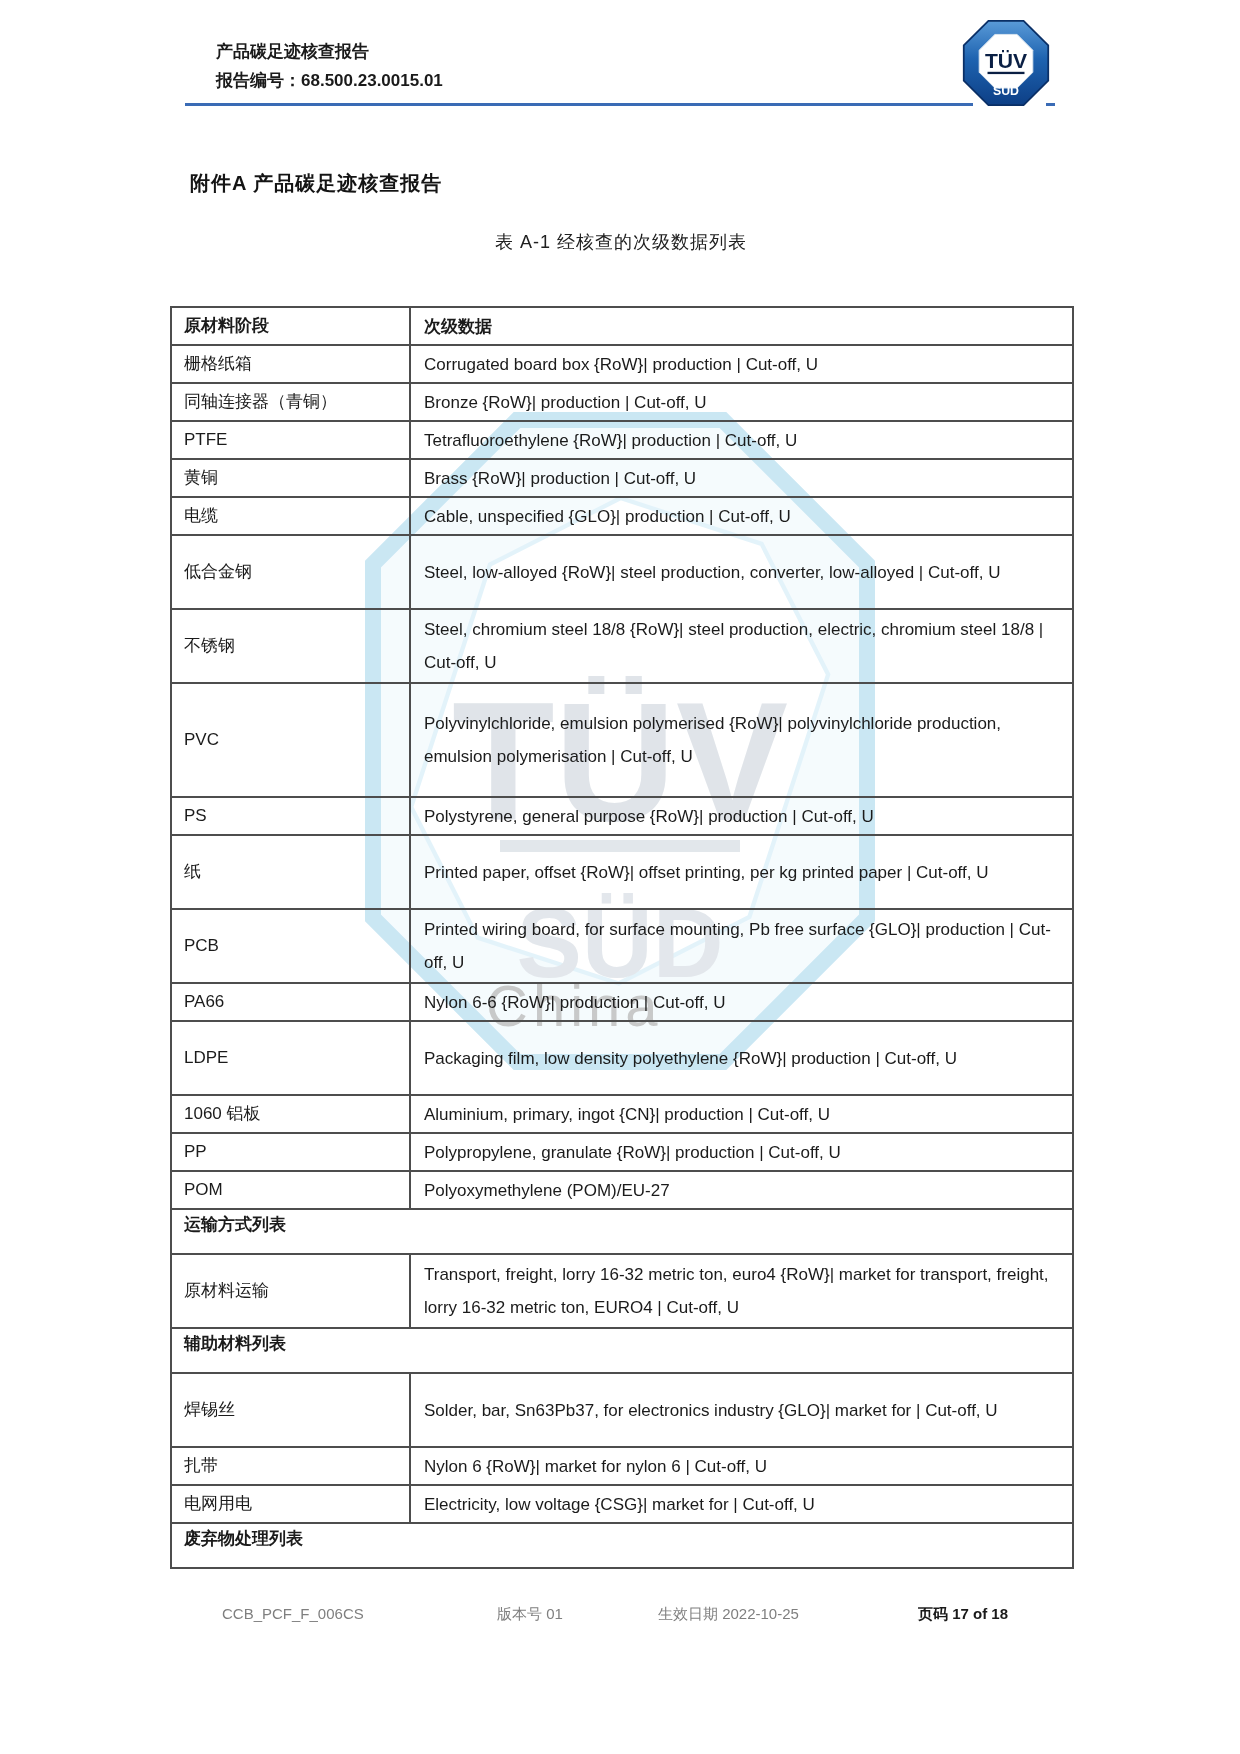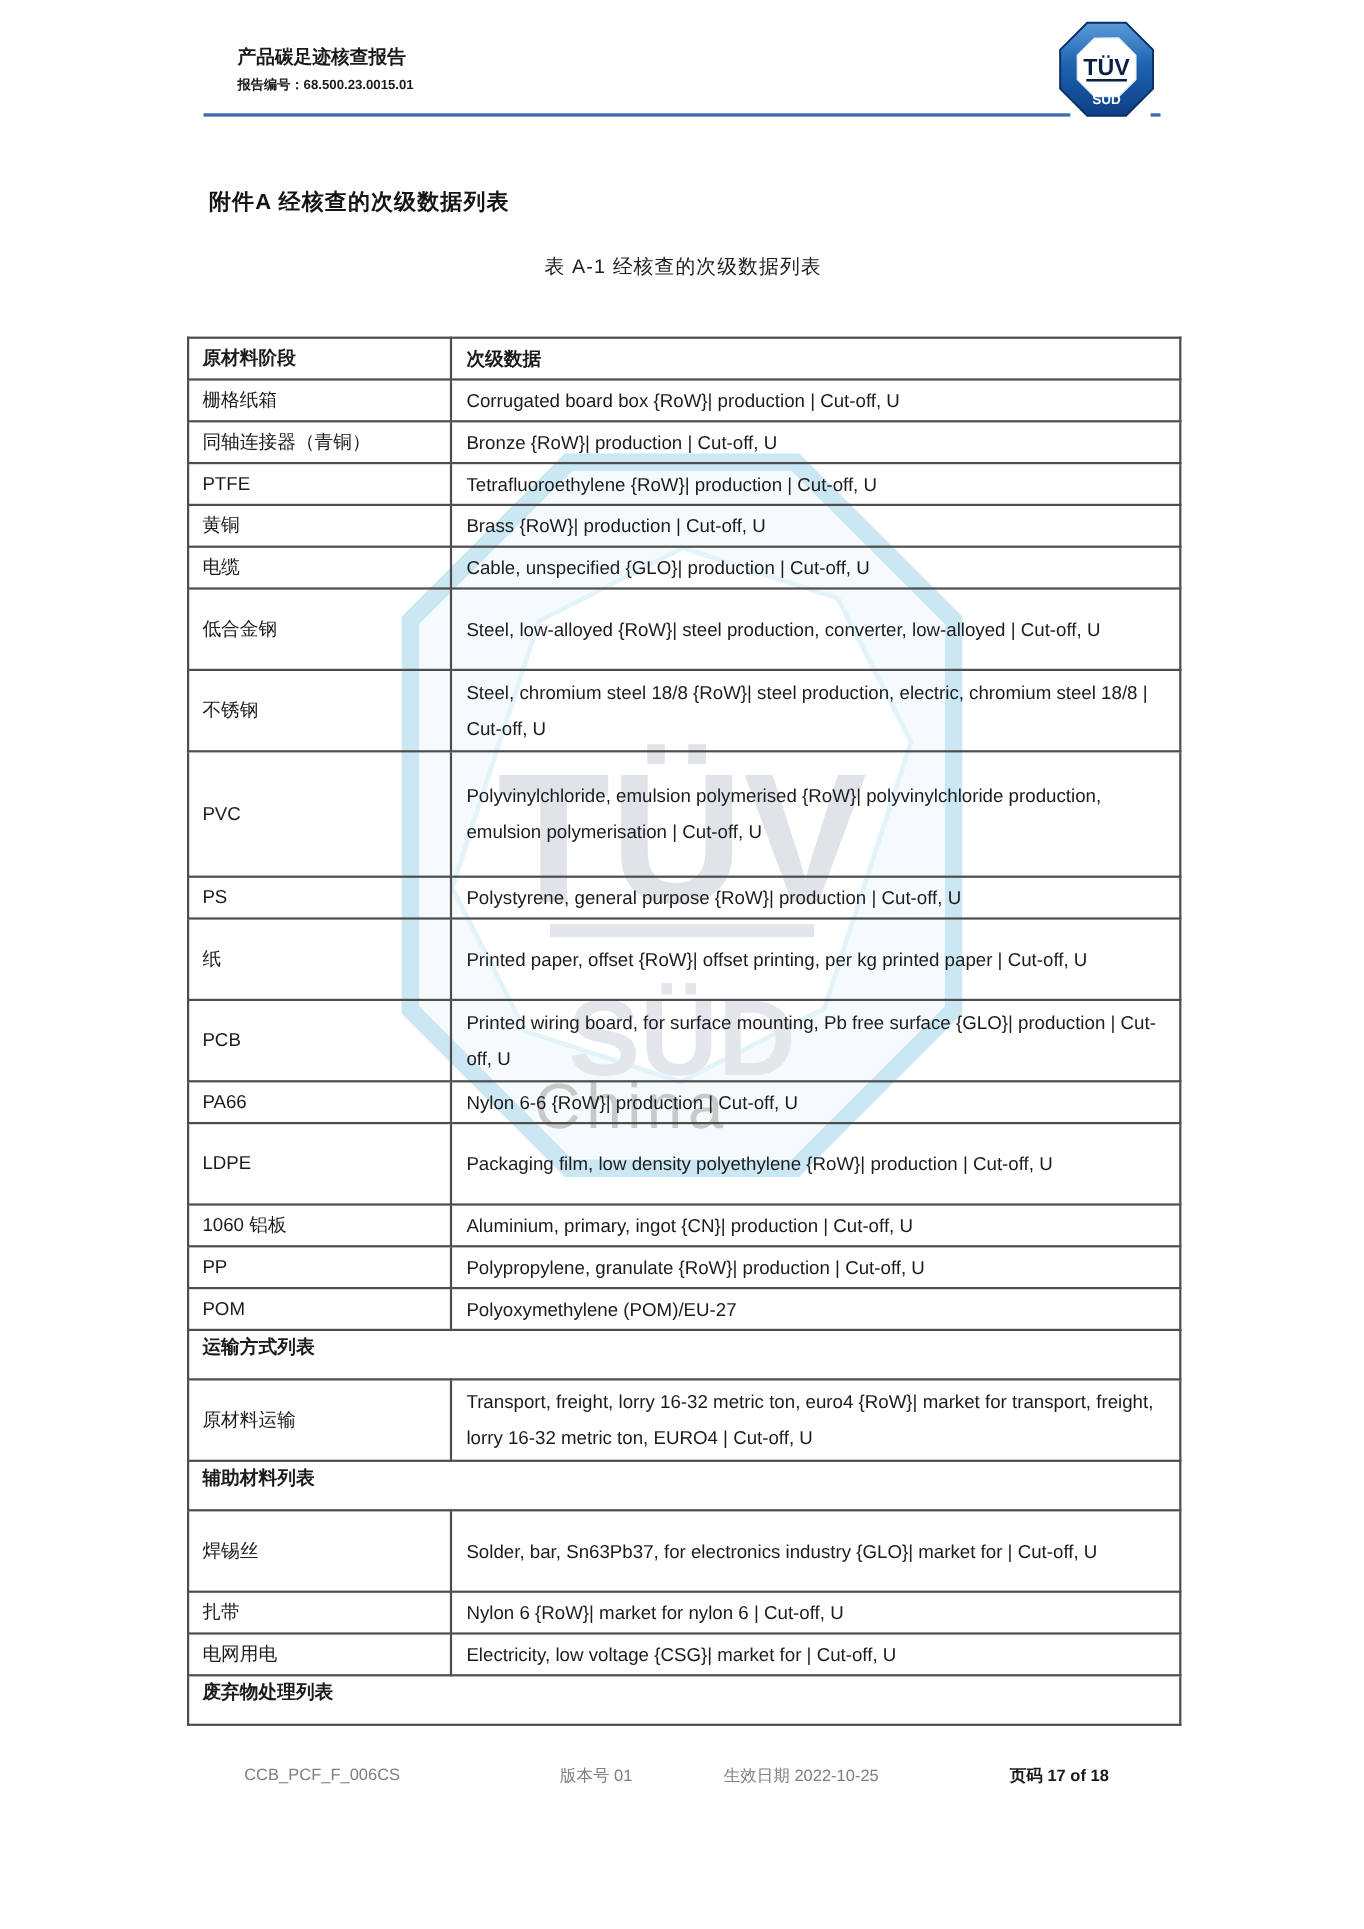--- a/index.html
+++ b/index.html
@@ -2,21 +2,21 @@
 <html><head>
 <meta charset="utf-8">
 <style>
   * { margin:0; padding:0; box-sizing:border-box; }
   html,body { background:#e9e9e9; }
   body { font-family:"Liberation Sans","DejaVu Sans",sans-serif; }
   .page { position:relative; width:1240px; height:1754px; background:#ffffff; overflow:hidden; margin:0 auto; }
 
   
   .hdr-title { position:absolute; left:216px; top:40px; font-size:17px; font-weight:bold; color:#1a1a1a; z-index:2; }
-  .hdr-no    { position:absolute; left:216px; top:69px; font-size:12px; font-weight:bold; color:#1a1a1a; z-index:2; }
+  .hdr-no    { position:absolute; left:216px; top:69px; font-size:17px; font-weight:bold; color:#1a1a1a; z-index:2; }
   .hdr-rule  { position:absolute; left:185px; top:103px; width:788px; height:3px; background:#3a6bb5; z-index:2; }
   .hdr-rule-dash { position:absolute; left:1046px; top:103px; width:9px; height:3px; background:#3a6bb5; z-index:2; }
   .logo { position:absolute; left:962px; top:18px; width:88px; height:90px; z-index:2; }
 
   
   .section-title { position:absolute; left:190px; top:170px; font-size:20px; font-weight:bold; color:#141414; z-index:2; letter-spacing:1px; }
   .caption { position:absolute; left:170px; top:230px; width:902px; text-align:center; font-size:18px; color:#202020; z-index:2; letter-spacing:1px; }
 
   
   .wm { position:absolute; left:365px; top:412px; width:510px; height:658px; z-index:0; opacity:.55; }
@@ -30,21 +30,21 @@
   th.c2, td.c2 { width:663px; padding:0 10px 0 13px; line-height:33px; }
   td.section { font-weight:bold; padding:0 8px 13px 12px; line-height:30px; }
   th { font-weight:bold; }
   tr.h38 { height:38px; }
   tr.h74 { height:74px;padding-left:48px; }
   tr.h114 { height:114px;margin-left:43px; }
 
   
   .footer { position:absolute; top:1605px; left:0; width:1240px; font-size:15px; color:#7f7f7f; z-index:2; }
   .f-doc  { position:absolute; left:222px; top:0; }
-  .f-ver  { position:absolute; left:509px; top:0;text-align:center; }
+  .f-ver  { position:absolute; left:497px; top:0;text-align:center; }
   .f-date { position:absolute; left:658px; top:0; }
   .f-page { position:absolute; left:918px; top:0; color:#1a1a1a; font-weight:bold;text-align:center; }
 </style>
 </head>
 <body>
 
 <div class="page">
 
   <svg class="wm" viewBox="0 0 510 658" aria-hidden="true">
     <polygon points="152,8 358,8 502,152 502,506 358,650 152,650 8,506 8,152" fill="#eef8fd" stroke="#9fd4ea" stroke-width="16"></polygon>
@@ -68,21 +68,21 @@
         <stop offset="1" stop-color="#0d3f86"></stop>
       </linearGradient>
     </defs>
     <polygon points="30,2 70,2 98,30 98,70 70,98 30,98 2,70 2,30" fill="url(#lg)" stroke="#0a2f66" stroke-width="2"></polygon>
     <polygon points="83,48 73.3,71.3 50,81 26.7,71.3 17,48 26.7,24.7 50,15 73.3,24.7" transform="rotate(22.5 50 48)" fill="#ffffff" stroke="#d9e4ef" stroke-width="1"></polygon>
     <text x="50" y="56" text-anchor="middle" font-size="24" font-weight="bold" fill="#0a1f44" font-family="Liberation Sans, sans-serif">TÜV</text>
     <rect x="29" y="60" width="42" height="2.6" fill="#0a1f44"></rect>
     <text x="50" y="86" text-anchor="middle" font-size="14" font-weight="bold" fill="#ffffff" font-family="Liberation Sans, sans-serif">SÜD</text>
   </svg>
 
-  <div class="section-title">附件A 经核查的次级数据列表</div>
+  <div class="section-title">附件A 产品碳足迹核查报告</div>
   <div class="caption">表 A-1 经核查的次级数据列表</div>
 
   <div class="tbl-wrap">
     <table>
       <thead>
         <tr class="h38">
           <th class="c1">原材料阶段</th>
           <th class="c2">次级数据</th>
         </tr>
       </thead>

